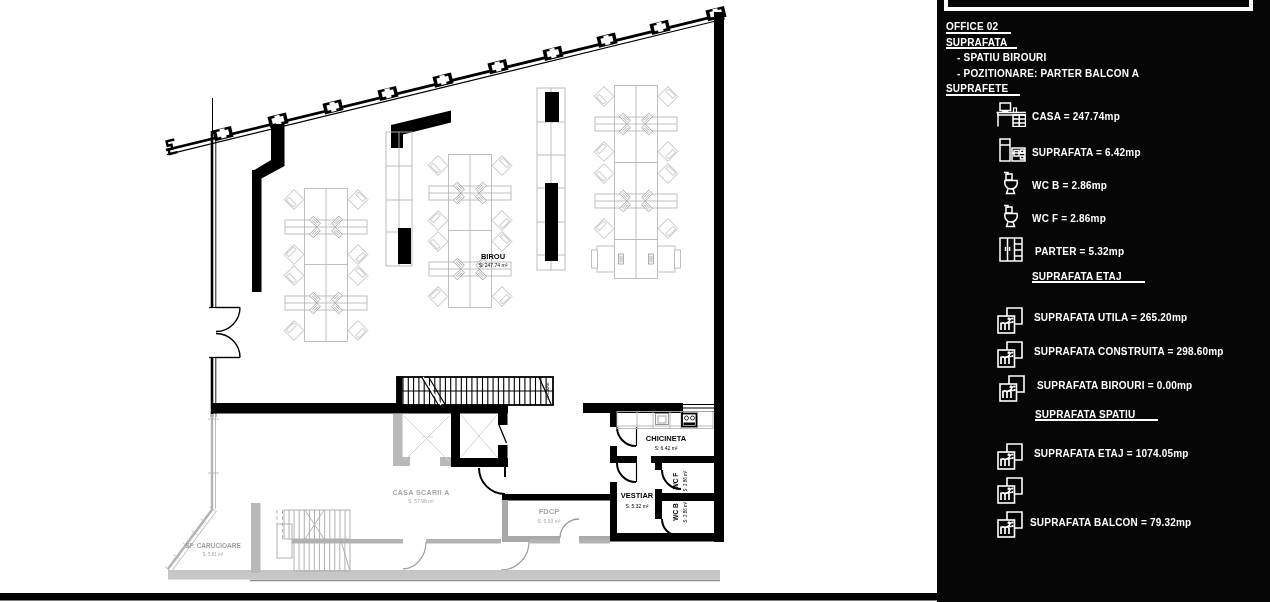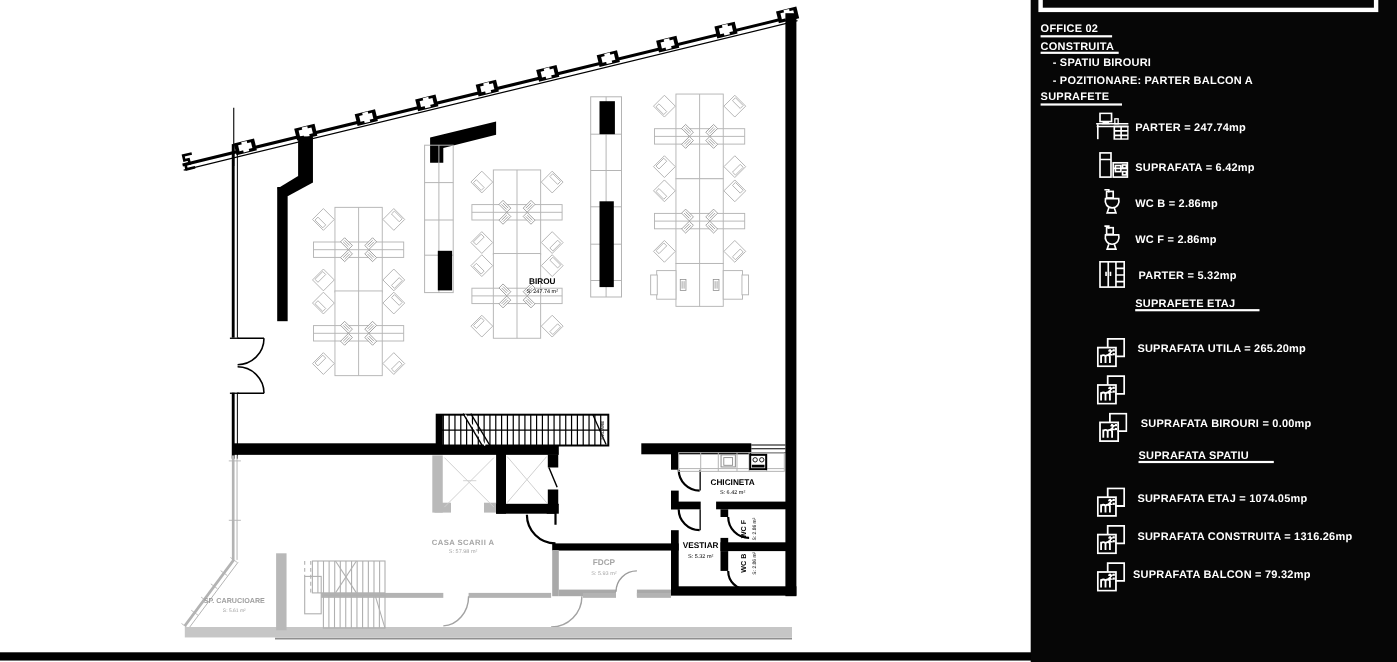--- a/index.html
+++ b/index.html
@@ -387,21 +387,21 @@
 
 <rect x="0" y="593" width="940" height="7.5" fill="#000"></rect>
   </svg>
 
 <div style="position:absolute;left:937px;top:0;width:333px;height:602px;background:#060606;color:#fff;font-family:'Liberation Sans',sans-serif;font-weight:bold;font-size:10px;letter-spacing:0.2px">
 <div style="position:absolute;left:7px;top:-9px;width:309px;height:20px;border:4px solid #fff"></div>
 
 <div style="position:absolute;left:9px;top:21px;white-space:nowrap">OFFICE 02</div>
 <div style="position:absolute;left:9px;top:31.8px;width:65px;height:1.8px;background:#fff"></div>
 
-<div style="position:absolute;left:9px;top:36.6px;white-space:nowrap">CONSTRUITA</div>
+<div style="position:absolute;left:9px;top:36.6px;white-space:nowrap">SUPRAFATA</div>
 <div style="position:absolute;left:9px;top:47.400000000000006px;width:71px;height:1.8px;background:#fff"></div>
 
 <div style="position:absolute;left:20px;top:52.2px;white-space:nowrap">- SPATIU BIROURI</div>
 
 <div style="position:absolute;left:20px;top:67.8px;white-space:nowrap">- POZITIONARE: PARTER BALCON A</div>
 
 <div style="position:absolute;left:9px;top:83.4px;white-space:nowrap">SUPRAFETE</div>
 <div style="position:absolute;left:9px;top:94.2px;width:74px;height:1.8px;background:#fff"></div>
 
 <div style="position:absolute;left:59px;top:102px;line-height:0"><svg width="30" height="25" viewBox="0 0 30 25">
@@ -411,21 +411,21 @@
 <line x1="2" y1="11" x2="2" y2="24.5"></line>
 <rect x="4" y="1" width="10.5" height="7.5"></rect>
 <rect x="17" y="13" width="12.5" height="11.5"></rect>
 <line x1="17" y1="17" x2="29.5" y2="17"></line>
           <line x1="17" y1="21" x2="29.5" y2="21"></line>
 <line x1="23.2" y1="13" x2="23.2" y2="24.5"></line>
 </g>
 <polygon points="6.5,9 12,9 13,11 5.5,11" fill="#fff"></polygon>
 <rect x="17.5" y="6" width="3" height="4.5" fill="none" stroke="#fff" stroke-width="1.2"></rect>
 </svg></div>
-<div style="position:absolute;left:95px;top:110.5px;white-space:nowrap">PARTER = 247.74mp</div>
+<div style="position:absolute;left:95px;top:110.5px;white-space:nowrap">CASA = 247.74mp</div>
 
 <div style="position:absolute;left:62px;top:138px;line-height:0"><svg width="27" height="25" viewBox="0 0 27 25">
         <g stroke="#fff" fill="none" stroke-width="1.5">
 <rect x="1" y="1" width="10" height="22"></rect>
           <line x1="1" y1="7" x2="11" y2="7"></line>
 <rect x="13" y="10" width="13" height="13"></rect>
 <rect x="15" y="12.5" width="5" height="5.5"></rect>
 <line x1="13" y1="15" x2="26" y2="15"></line>
 <rect x="21.5" y="12" width="3.5" height="3"></rect>
 <rect x="21.5" y="18" width="3.5" height="3"></rect>
@@ -460,21 +460,21 @@
 <line x1="15.5" y1="1" x2="15.5" y2="24"></line>
 <line x1="15.5" y1="7" x2="23" y2="7"></line>
 <line x1="15.5" y1="13" x2="23" y2="13"></line>
 <line x1="15.5" y1="19" x2="23" y2="19"></line>
 <line x1="6.5" y1="10" x2="6.5" y2="14"></line>
 <line x1="10.5" y1="10" x2="10.5" y2="14"></line>
 </g>
       </svg></div>
 <div style="position:absolute;left:98px;top:245.5px;white-space:nowrap">PARTER = 5.32mp</div>
 
-<div style="position:absolute;left:95px;top:270.5px;white-space:nowrap">SUPRAFETE ETAJ</div>
+<div style="position:absolute;left:95px;top:270.5px;white-space:nowrap">SUPRAFATA ETAJ</div>
 <div style="position:absolute;left:95px;top:281.3px;width:113px;height:1.8px;background:#fff"></div>
 
 <div style="position:absolute;left:60px;top:307px;line-height:0"><svg width="26" height="27" viewBox="0 0 26 27">
         <g stroke="#fff" fill="none" stroke-width="1.6">
 <path d="M10,9 v-8 h15 v16 h-8"></path>
 <rect x="1" y="9" width="16.5" height="17"></rect>
 </g>
 <g fill="#fff">
 <rect x="11" y="10.5" width="2" height="2"></rect>
           <rect x="14.5" y="10.5" width="2" height="2"></rect>
@@ -497,20 +497,21 @@
 <rect x="11" y="10.5" width="2" height="2"></rect>
           <rect x="14.5" y="10.5" width="2" height="2"></rect>
 <rect x="11" y="14" width="2" height="2"></rect>
           <rect x="14.5" y="14" width="2" height="2"></rect>
 </g>
 <g stroke="#fff" fill="none" stroke-width="1.7">
           <path d="M4,23 v-7.5 M4,17.5 c0,-2.2 4,-2.2 4,0 V23 M8,17.5 c0,-2.2 4,-2.2 4,0 V23"></path>
         </g>
 <path d="M10.5,12 h3.5 l-3.5,3.5 h4" stroke="#fff" fill="none" stroke-width="1.3"></path>
 </svg></div>
+<div style="position:absolute;left:97px;top:346px;white-space:nowrap">SUPRAFATA CONSTRUITA = 298.60mp</div>
 
 <div style="position:absolute;left:62px;top:375px;line-height:0"><svg width="26" height="27" viewBox="0 0 26 27">
         <g stroke="#fff" fill="none" stroke-width="1.6">
 <path d="M10,9 v-8 h15 v16 h-8"></path>
 <rect x="1" y="9" width="16.5" height="17"></rect>
 </g>
 <g fill="#fff">
 <rect x="11" y="10.5" width="2" height="2"></rect>
           <rect x="14.5" y="10.5" width="2" height="2"></rect>
 <rect x="11" y="14" width="2" height="2"></rect>
@@ -553,21 +554,20 @@
 <rect x="11" y="10.5" width="2" height="2"></rect>
           <rect x="14.5" y="10.5" width="2" height="2"></rect>
 <rect x="11" y="14" width="2" height="2"></rect>
           <rect x="14.5" y="14" width="2" height="2"></rect>
 </g>
 <g stroke="#fff" fill="none" stroke-width="1.7">
           <path d="M4,23 v-7.5 M4,17.5 c0,-2.2 4,-2.2 4,0 V23 M8,17.5 c0,-2.2 4,-2.2 4,0 V23"></path>
         </g>
 <path d="M10.5,12 h3.5 l-3.5,3.5 h4" stroke="#fff" fill="none" stroke-width="1.3"></path>
 </svg></div>
-<div style="position:absolute;left:97px;top:482.5px;white-space:nowrap">SUPRAFATA CONSTRUITA = 1316.26mp</div>
 
 <div style="position:absolute;left:60px;top:511px;line-height:0"><svg width="26" height="27" viewBox="0 0 26 27">
         <g stroke="#fff" fill="none" stroke-width="1.6">
 <path d="M10,9 v-8 h15 v16 h-8"></path>
 <rect x="1" y="9" width="16.5" height="17"></rect>
 </g>
 <g fill="#fff">
 <rect x="11" y="10.5" width="2" height="2"></rect>
           <rect x="14.5" y="10.5" width="2" height="2"></rect>
 <rect x="11" y="14" width="2" height="2"></rect>

